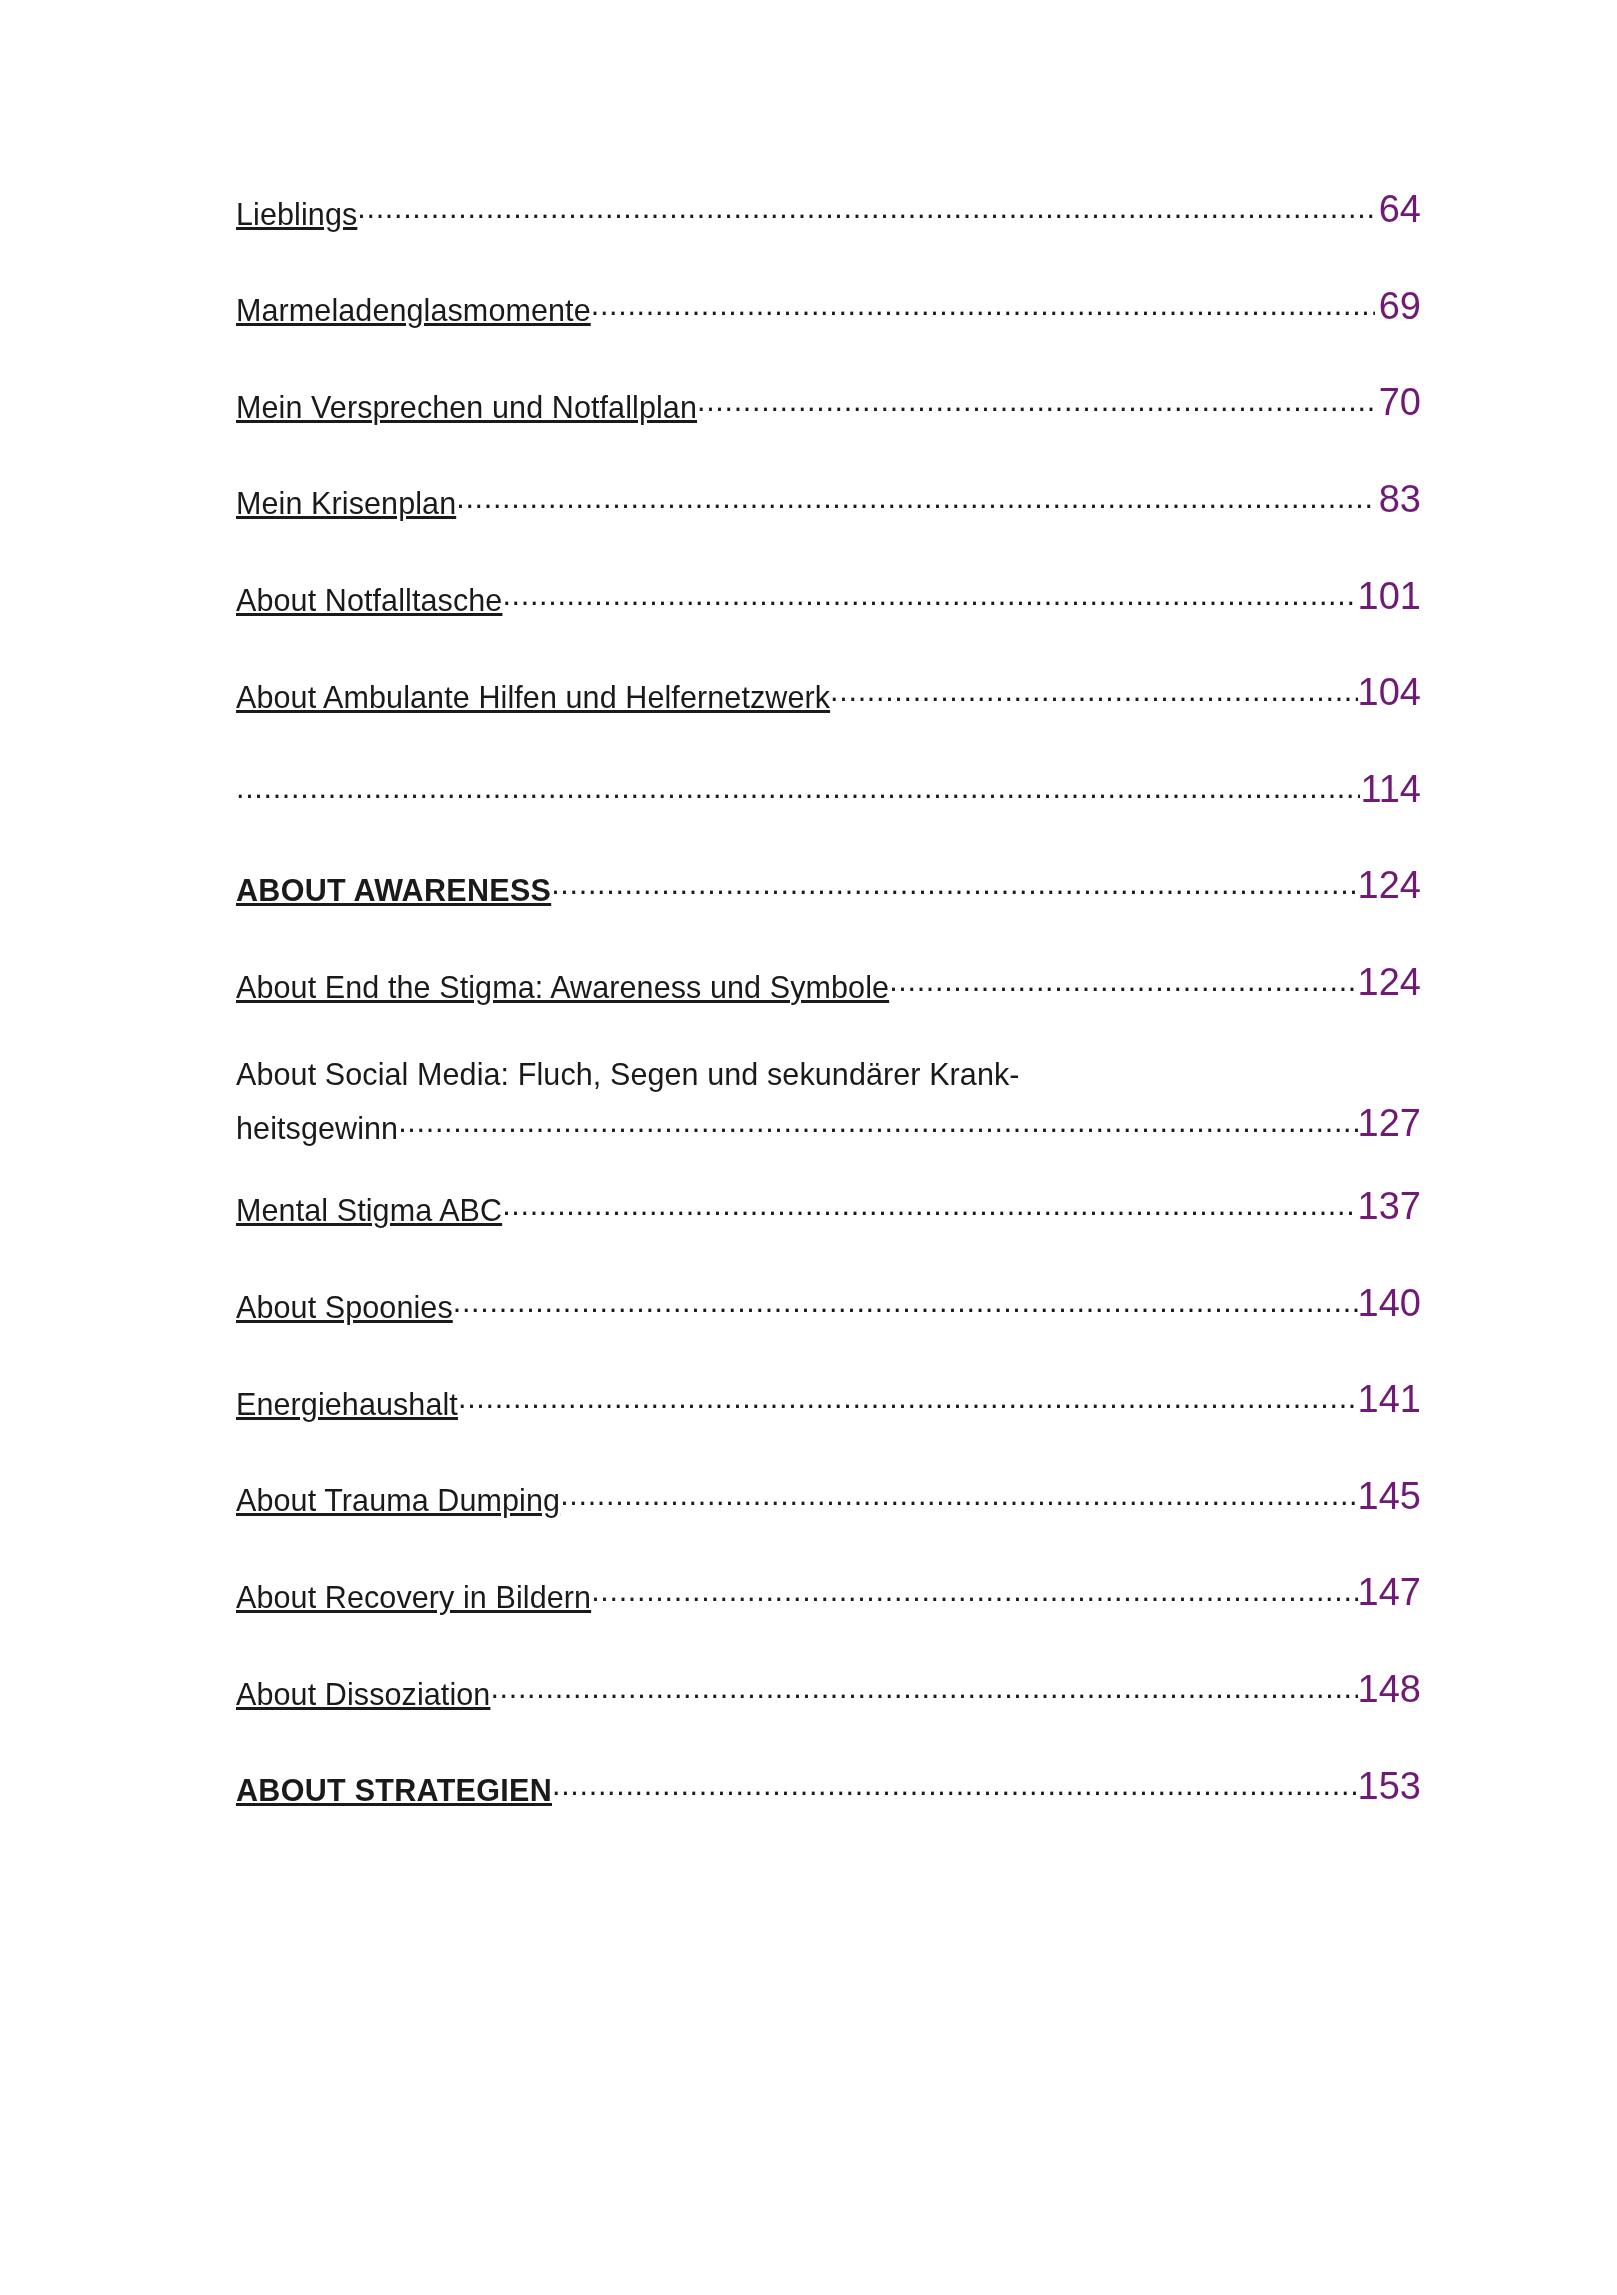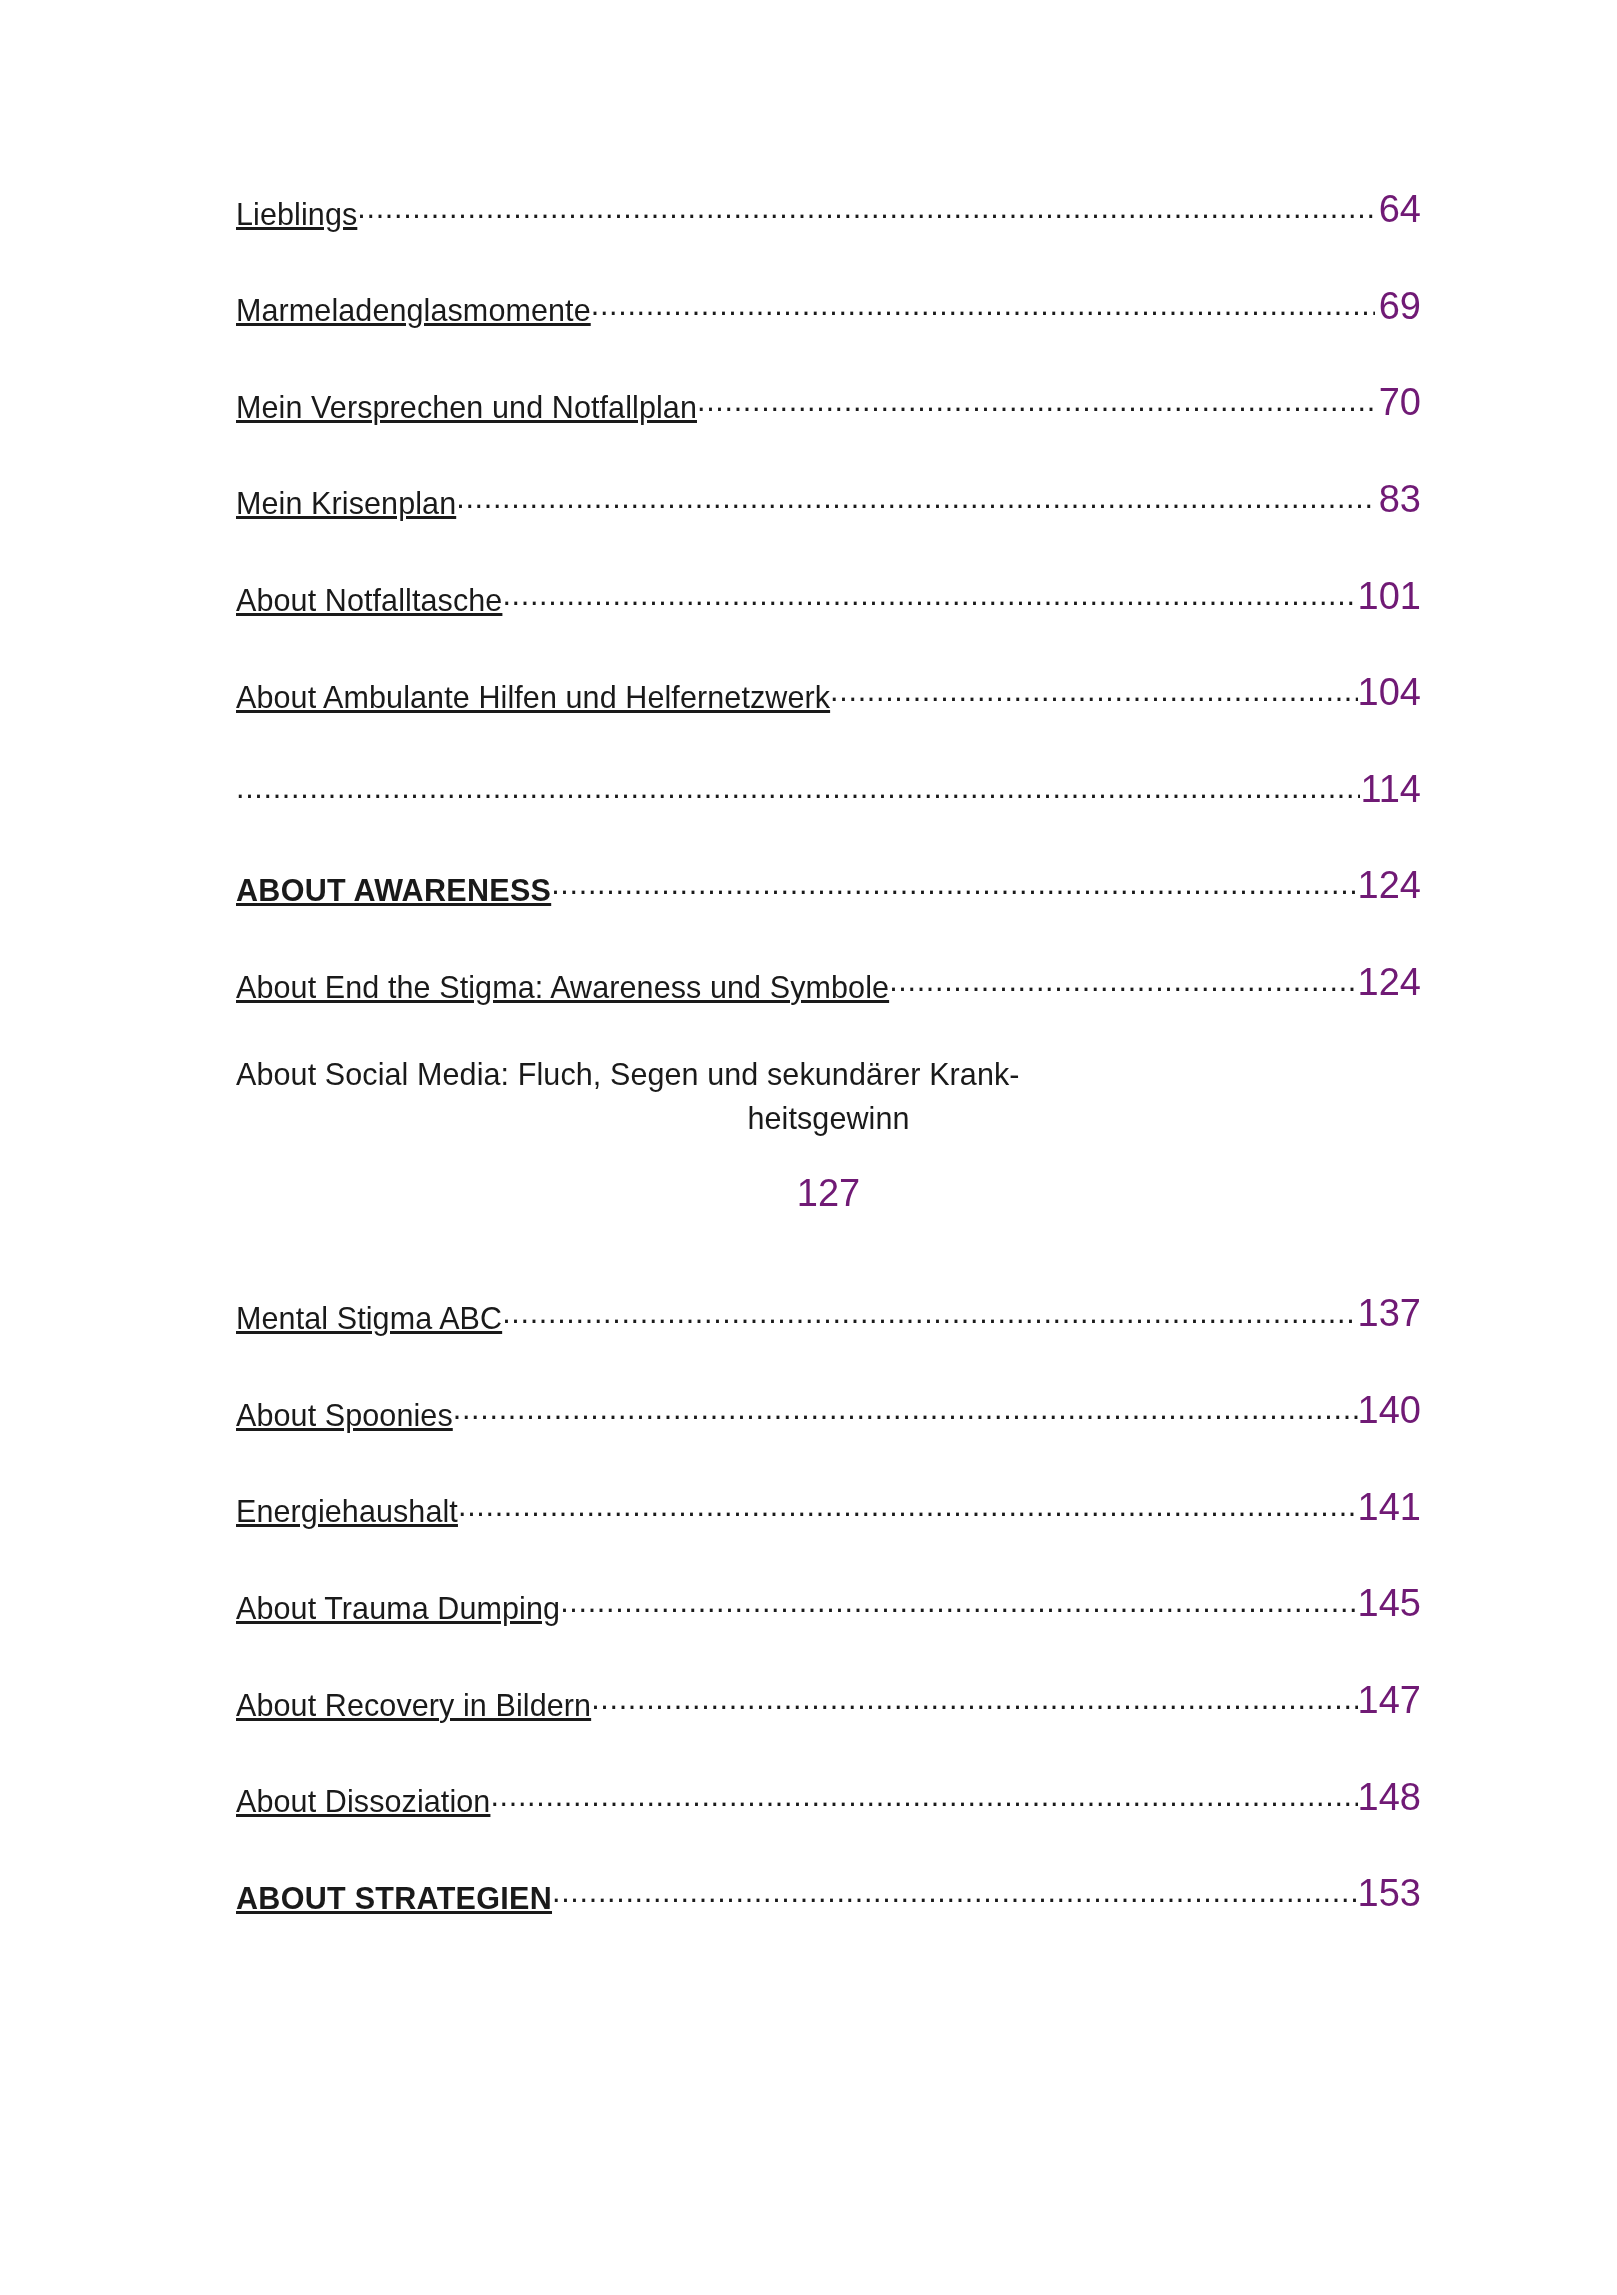--- a/index.html
+++ b/index.html
@@ -27,21 +27,21 @@
   .toc-entry {
     display: flex;
     align-items: flex-end;
     width: 1185px;
     margin-bottom: 48px;
     line-height: 1.28;
   }
   .toc-entry.wrap {
     display: block;
     width: 1185px;
-    margin-bottom: 72px;
+    margin-bottom: 34px;
   }
   .toc-entry .title {
     font-size: 30.5px;
     font-weight: 400;
     letter-spacing: 0.1px;
     white-space: nowrap;
     color: #1a1a1a;
     text-decoration: underline;
   }
   .toc-entry.section .title {
@@ -80,23 +80,22 @@
   .wrap-line1 {
     font-size: 30.5px;
     font-weight: 400;
     letter-spacing: 0.1px;
     white-space: nowrap;
     display: block;
     margin-bottom: 5.6px;
   }
   .wrap-line2 {
     display: flex;
-    align-items: center;
+    align-items: flex-end;
     width: 1185px;
-    flex-direction: column;
   }
   .wrap-line2 .title2 {
     font-size: 30.5px;
     font-weight: 400;
     letter-spacing: 0.1px;
     white-space: nowrap;
   }
 </style>
 </head>
 <body>

